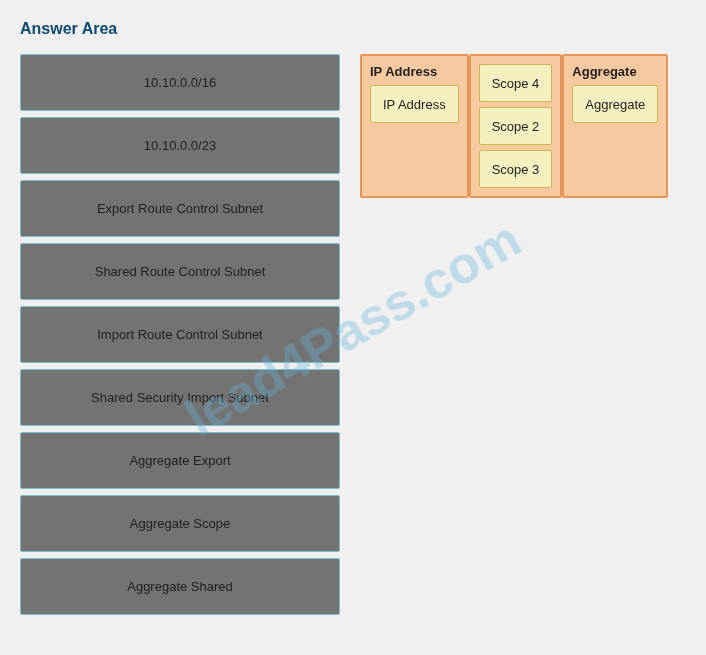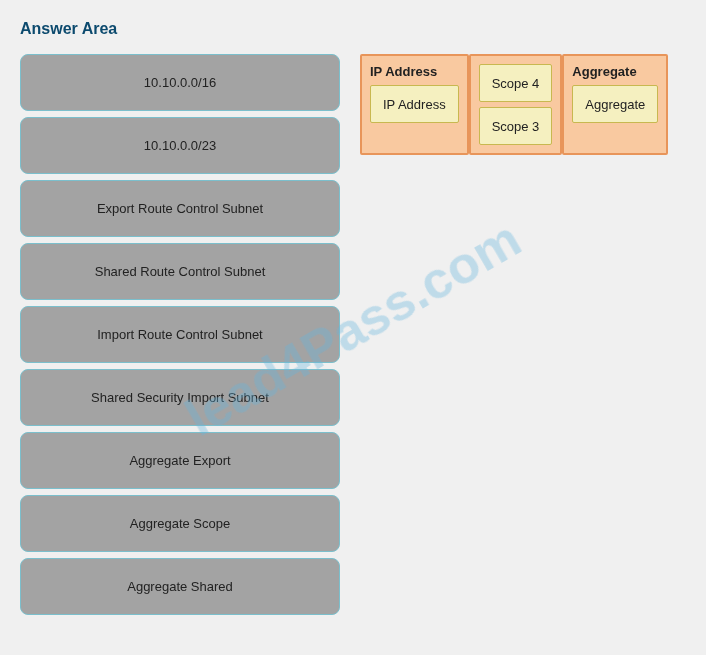--- a/index.html
+++ b/index.html
@@ -21,28 +21,28 @@
       gap: 20px;
       align-items: flex-start;
     }
     .left-column {
       display: flex;
       flex-direction: column;
       gap: 6px;
       width: 320px;
     }
     .left-item {
-      background: #a3a3a3;
+      background: #737373;
       border: 1px solid #7bbfcc;
       padding: 20px 12px;
       text-align: center;
       font-size: 13px;
       color: #222;
       cursor: pointer;
-      border-radius: 8px;
+      border-radius: 2px;
       min-height: 38px;
       display: flex;
       align-items: center;
       justify-content: center;
     }
     .right-column {
       display: flex;
       flex-direction: row;
       gap: 0;
       width: 320px;
@@ -108,20 +108,21 @@
       <div class="left-item">Aggregate Scope</div>
       <div class="left-item">Aggregate Shared</div>
     </div>
   <div class="right-column" id="right-col">
       <div class="section-box">
         <div class="section-label">IP Address</div>
         <div class="drop-item">IP Address</div>
       </div>
       <div class="section-box">
         <div class="drop-item">Scope 4</div>
+        <div class="drop-item">Scope 2</div>
         <div class="drop-item">Scope 3</div>
       </div>
       <div class="section-box">
         <div class="section-label">Aggregate</div>
         <div class="drop-item">Aggregate</div>
       </div>
     </div>
 </div>
 
 </body></html>

